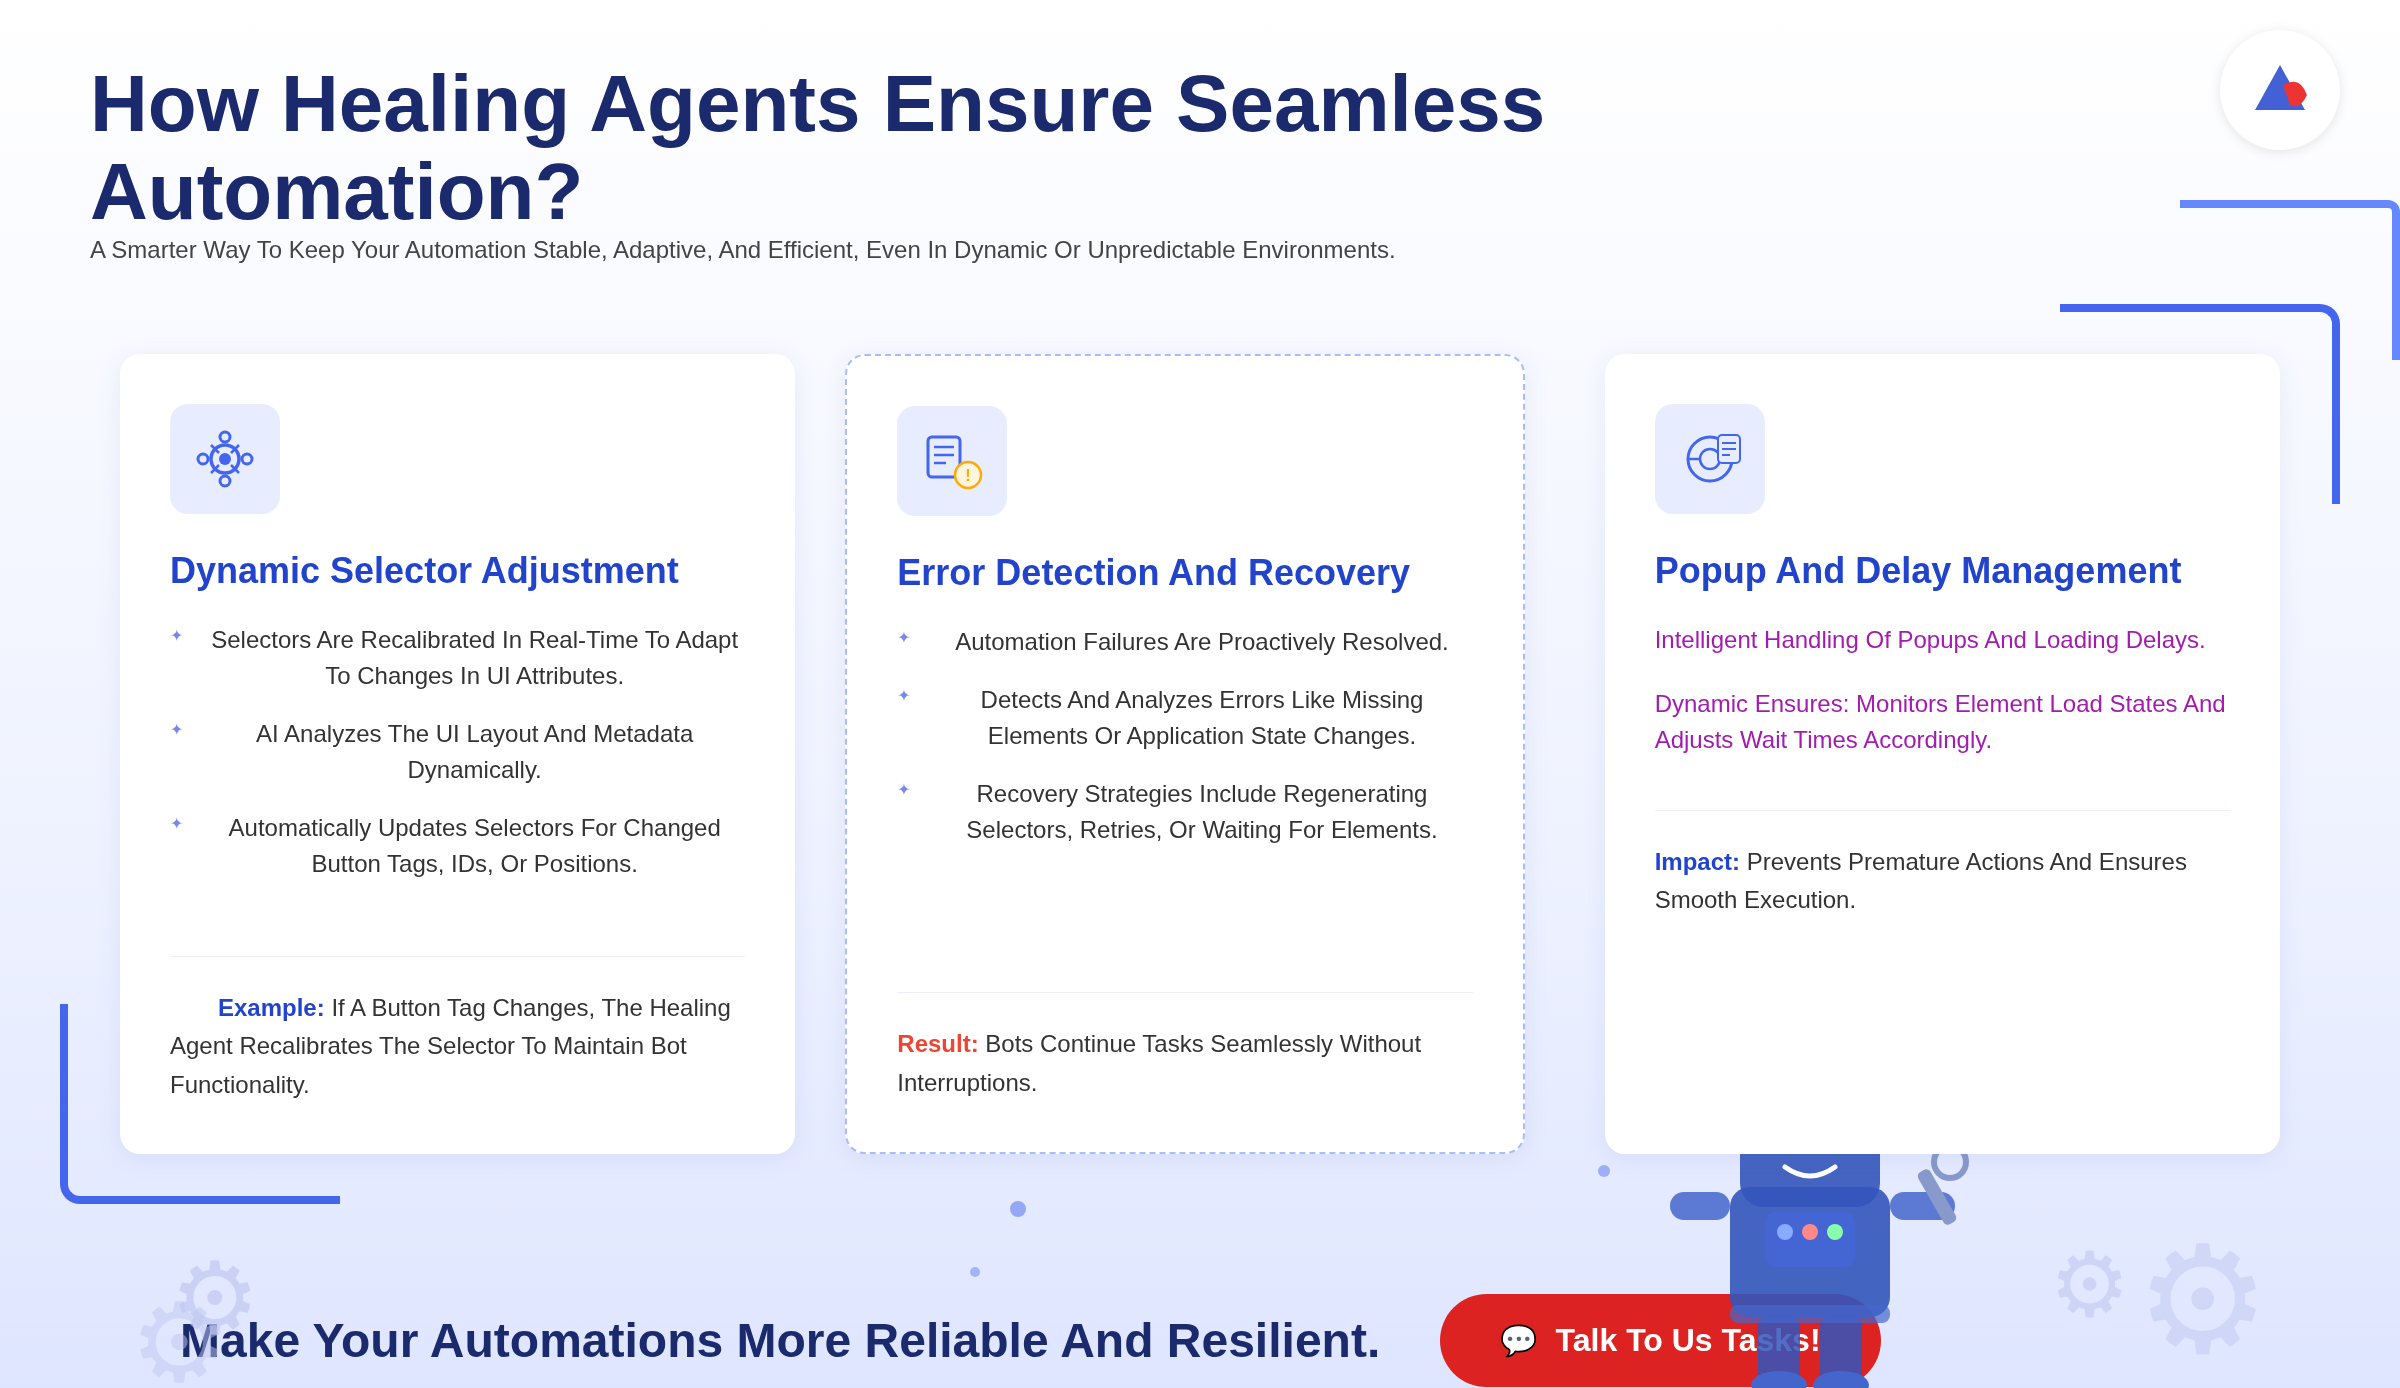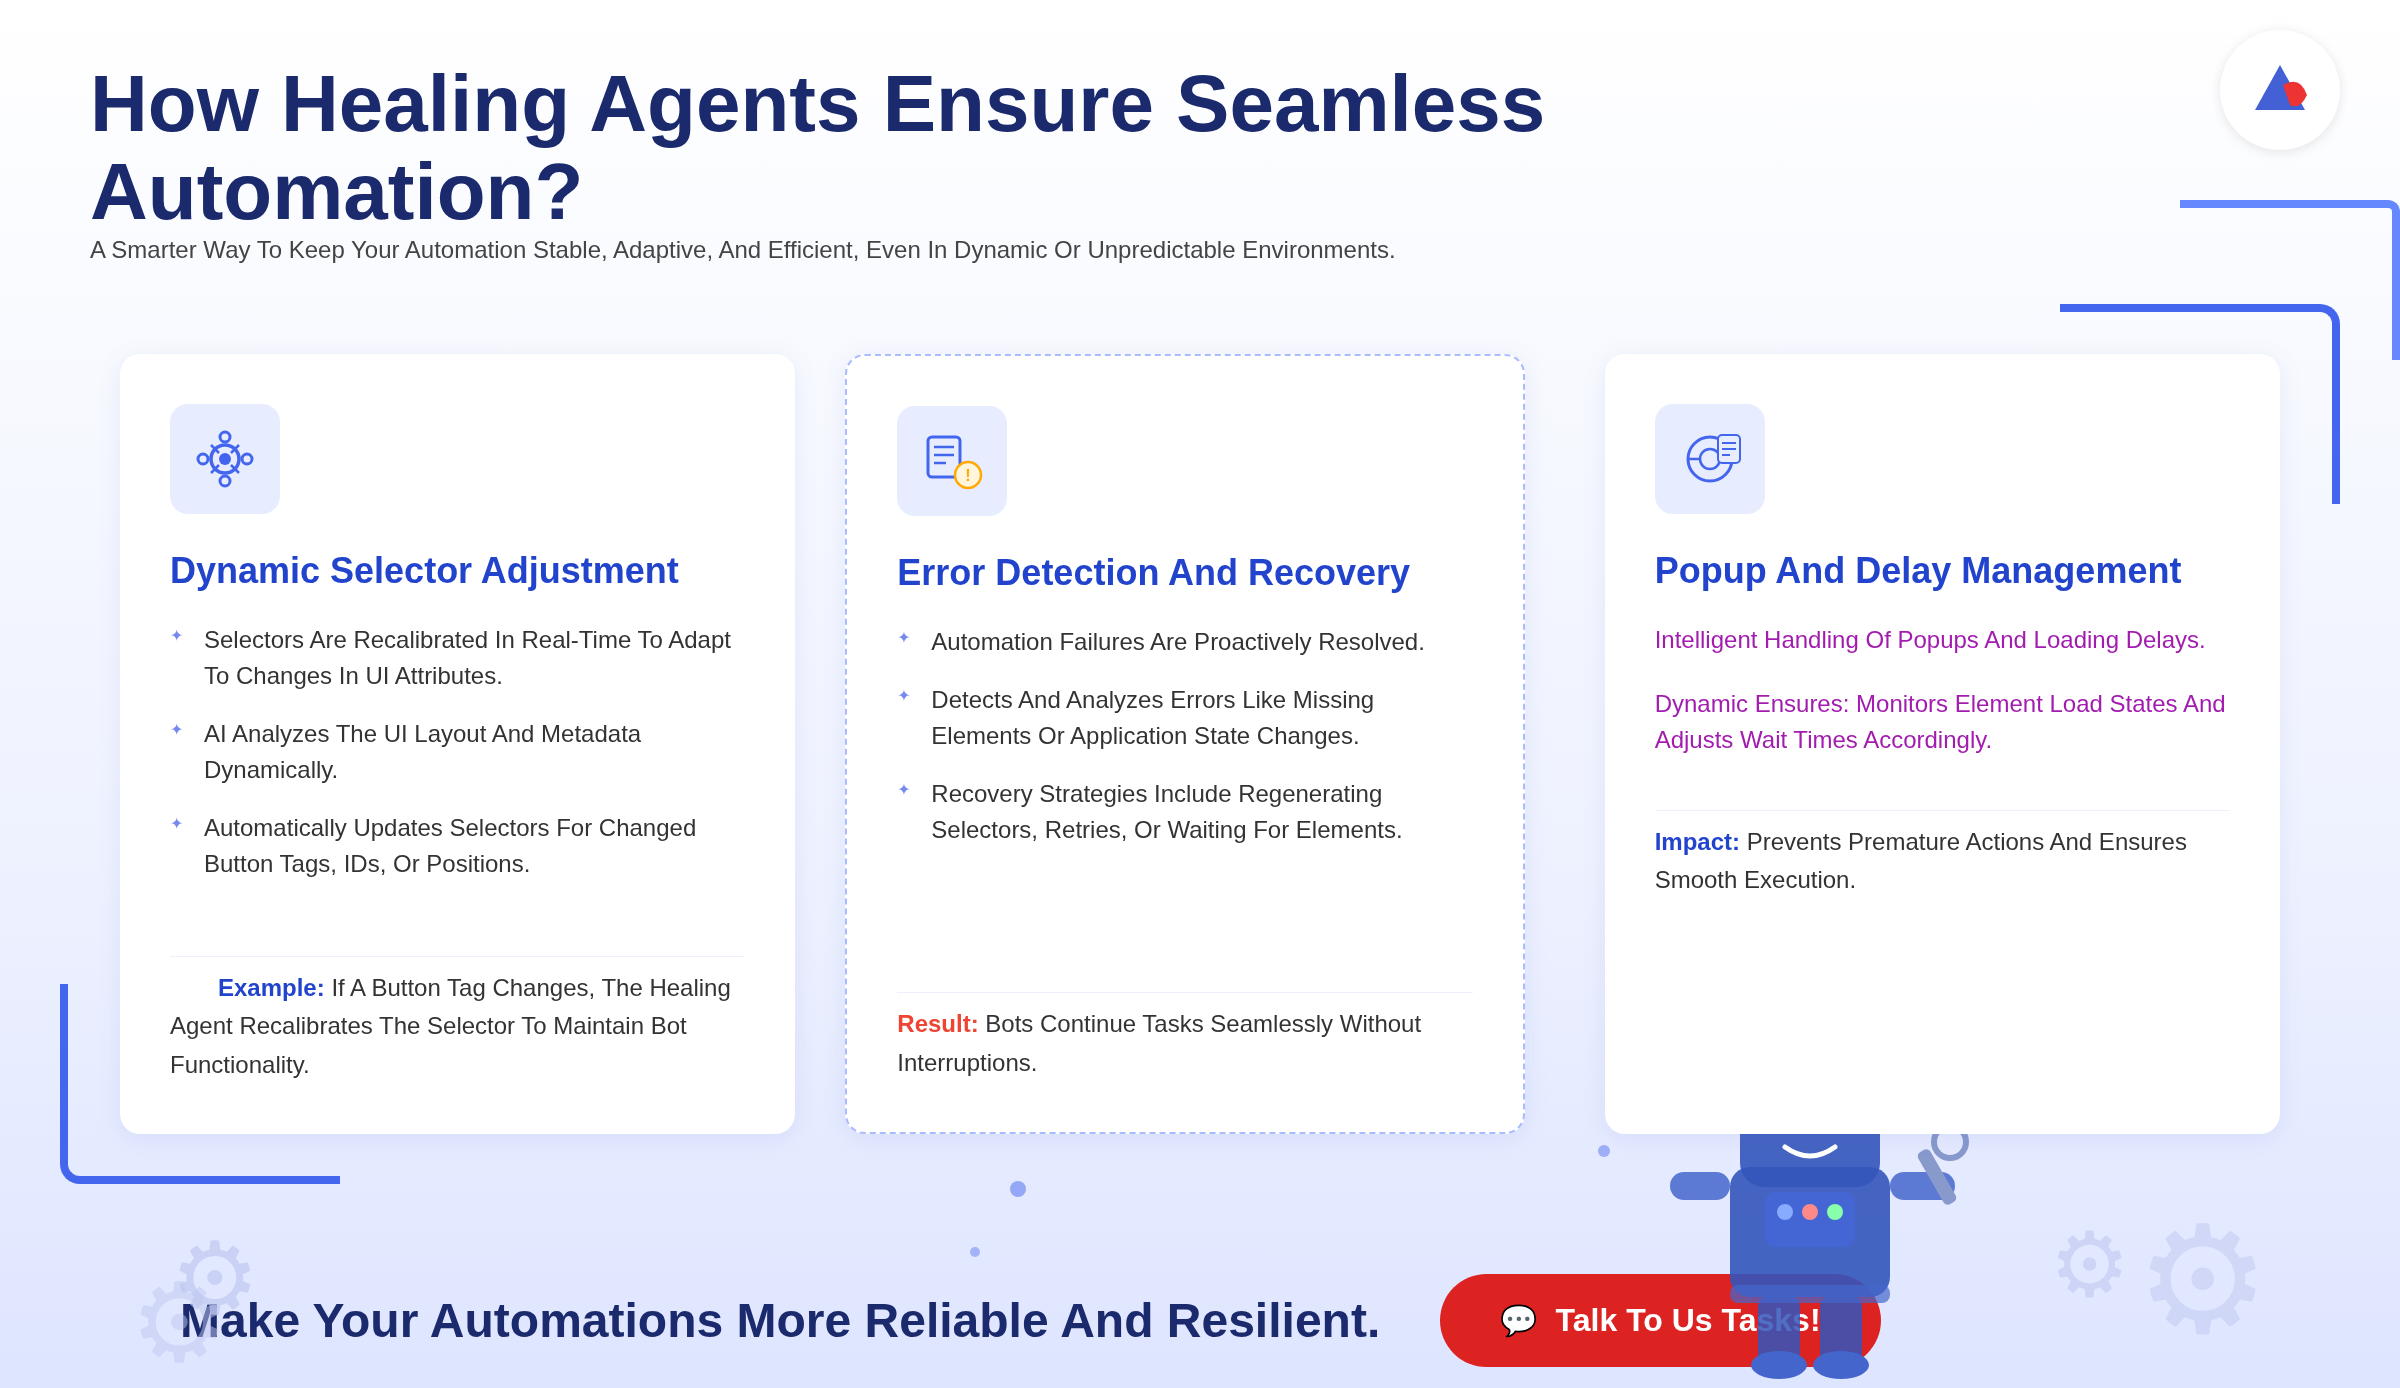--- a/index.html
+++ b/index.html
@@ -132,20 +132,21 @@
       font-size: 36px;
       font-weight: 800;
       color: #2244cc;
       margin-bottom: 30px;
     }
 
     .bullet-list {
       list-style: none;
       margin-bottom: 28px;
       flex: 1;
+      text-align: center;
     }
 
     .bullet-list li {
       font-size: 24px;
       color: #333;
       line-height: 1.5;
       margin-bottom: 22px;
       padding-left: 34px;
       position: relative;
     }
@@ -158,21 +159,21 @@
       color: #7788ee;
       font-size: 16px;
     }
 
     .card-footer {
       margin-top: 24px;
       font-size: 24px;
       color: #333;
       line-height: 1.6;
       border-top: 1px solid #eef;
-      padding-top: 12px;
+      padding-top: 32px;
     }
 
     .card-footer .label {
       font-weight: 800;
       color: #2244cc;
       margin-left: 48px;
     }
 
     .card-footer .label-red {
       font-weight: 800;

